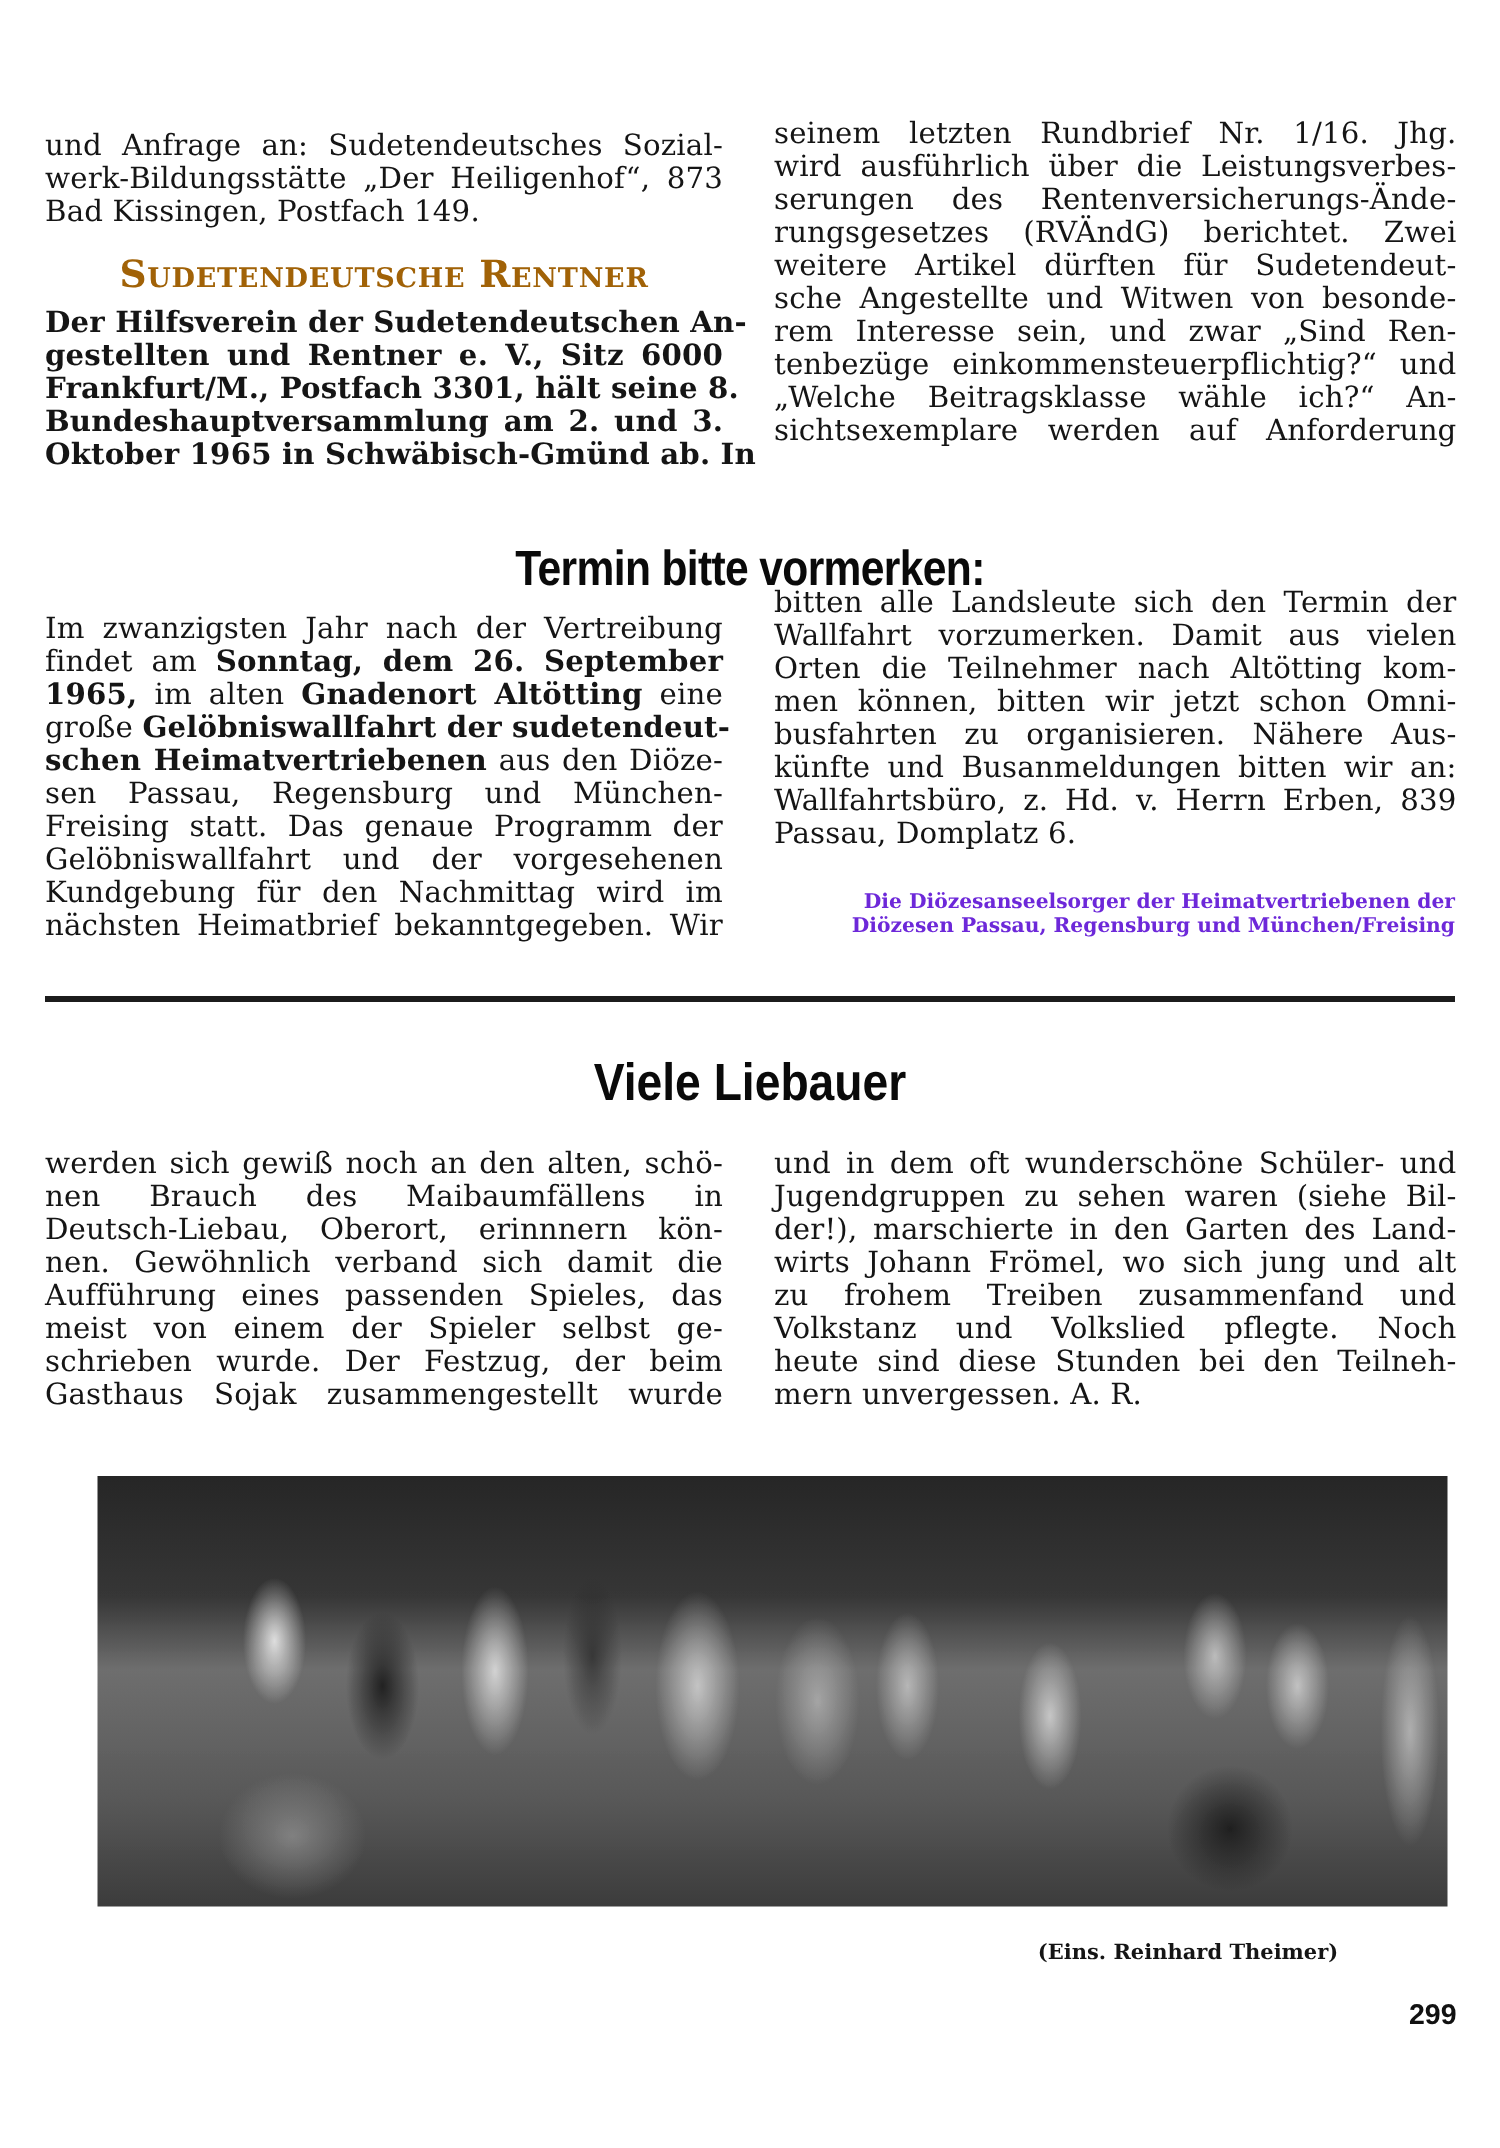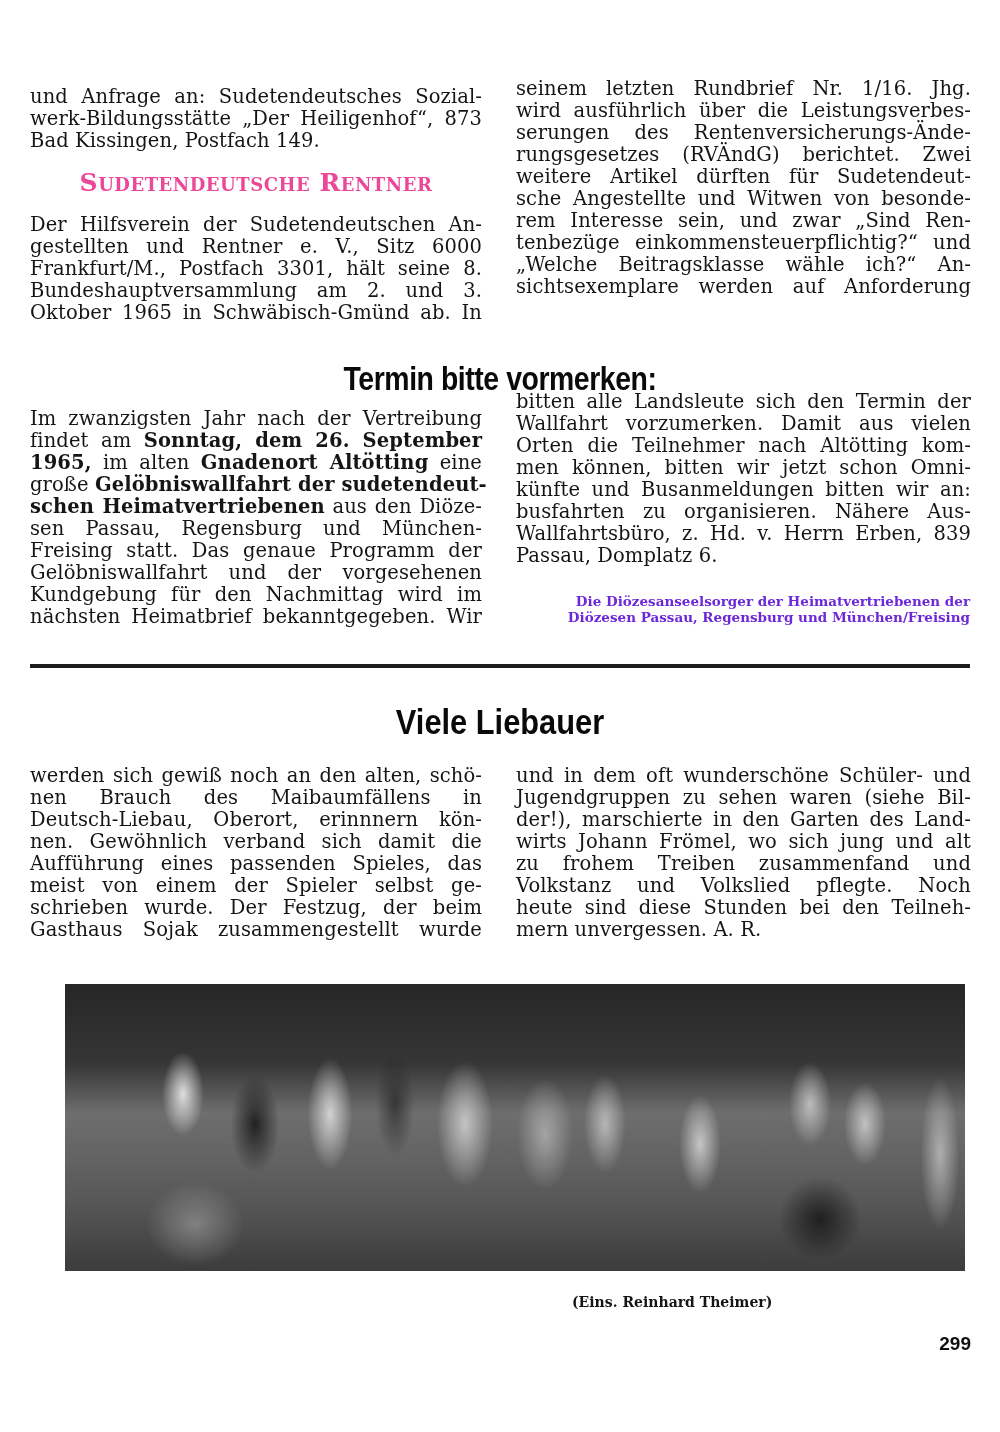--- a/index.html
+++ b/index.html
@@ -20,21 +20,21 @@
   .col b { font-weight: bold; }
   .left  { left: 30px; width: 452px; }
   .right { left: 516px; width: 455px; }
 
   .h-fraktur {
     position: absolute; left: 30px; width: 452px; top: 168px;
     text-align: center;
     font-family: "DejaVu Serif", "Liberation Serif", serif;
     font-weight: bold; font-size: 25px; letter-spacing: 0.5px;
     font-variant: small-caps;
-    color: #ec4899;
+    color: #a16207;
   }
   .h-termin {
     position: absolute; left: 0; width: 1000px; top: 360px;
     text-align: center;
     font-family: "Liberation Sans", "DejaVu Sans", sans-serif;
     font-weight: bold; font-size: 33px; letter-spacing: -0.5px;
     transform: scaleX(0.86);
     color: #0a0a0a;
   }
   .signature {
@@ -68,42 +68,42 @@
       radial-gradient(ellipse 30px 70px at 635px 160px, rgba(225,225,225,0.75), transparent 70%),
       radial-gradient(ellipse 30px 60px at 745px 120px, rgba(220,220,220,0.7), transparent 70%),
       radial-gradient(ellipse 30px 60px at 800px 140px, rgba(225,225,225,0.7), transparent 70%),
       radial-gradient(ellipse 28px 110px at 875px 170px, rgba(210,210,210,0.65), transparent 70%),
       radial-gradient(ellipse 70px 60px at 130px 240px, rgba(160,160,160,0.6), transparent 70%),
       radial-gradient(ellipse 60px 60px at 755px 235px, rgba(20,20,20,0.75), transparent 70%),
       linear-gradient(180deg, #2a2a2a 0%, #3a3a3a 28%, #6f6f6f 45%, #5a5a5a 75%, #3f3f3f 100%);
     filter: contrast(1.05);
   }
   .caption {
-    position: absolute; left: 572px; width: 320px; top: 1294px;
-    text-align: left;
+    position: absolute; left: 632px; width: 320px; top: 1294px;
+    text-align: center;
     font-family: "DejaVu Serif", "Liberation Serif", serif;
     font-weight: bold; font-size: 14px; color: #151515;
   }
   .page-num {
     position: absolute; left: 900px; width: 71px; top: 1333px;
     text-align: right;
     font-family: "Liberation Sans", "DejaVu Sans", sans-serif;
     font-weight: bold; font-size: 19px; color: #111;
   }
 </style>
 </head>
 <body>
 
 <div class="col left" style="top:86px;" id="s1-left-intro">
     <span class="ln">und Anfrage an: Sudetendeutsches Sozial-</span>
     <span class="ln">werk-Bildungsstätte „Der Heiligenhof“, 873</span>
     <span class="ln last">Bad Kissingen, Postfach 149.</span>
   </div>
 <div class="h-fraktur">Sudetendeutsche Rentner</div>
-<div class="col left" style="top:214px;" id="s1-left-body">
+<div class="col left" style="top:204px;font-weight:bold;" id="s1-left-body">
     <span class="ln">Der Hilfsverein der Sudetendeutschen An-</span>
     <span class="ln">gestellten und Rentner e. V., Sitz 6000</span>
     <span class="ln">Frankfurt/M., Postfach 3301, hält seine 8.</span>
     <span class="ln">Bundeshauptversammlung am 2. und 3.</span>
     <span class="ln">Oktober 1965 in Schwäbisch-Gmünd ab. In</span>
   </div>
 <div class="col right" style="top:78px;" id="s1-right">
     <span class="ln">seinem letzten Rundbrief Nr. 1/16. Jhg.</span>
     <span class="ln">wird ausführlich über die Leistungsverbes-</span>
     <span class="ln">serungen des Rentenversicherungs-Ände-</span>
@@ -127,22 +127,22 @@
     <span class="ln"><span>Freising statt. Das genaue Programm der</span></span>
     <span class="ln"><span>Gelöbniswallfahrt und der vorgesehenen</span></span>
     <span class="ln"><span>Kundgebung für den Nachmittag wird im</span></span>
     <span class="ln"><span>nächsten Heimatbrief bekanntgegeben. Wir</span></span>
   </div>
 <div class="col right" style="top:391px;" id="s2-right">
     <span class="ln">bitten alle Landsleute sich den Termin der</span>
     <span class="ln">Wallfahrt vorzumerken. Damit aus vielen</span>
     <span class="ln">Orten die Teilnehmer nach Altötting kom-</span>
     <span class="ln">men können, bitten wir jetzt schon Omni-</span>
+    <span class="ln">busfahrten zu organisieren. Nähere Aus-</span>
     <span class="ln">künfte und Busanmeldungen bitten wir an:</span>
-    <span class="ln">busfahrten zu organisieren. Nähere Aus-</span>
     <span class="ln">Wallfahrtsbüro, z. Hd. v. Herrn Erben, 839</span>
     <span class="ln last">Passau, Domplatz 6.</span>
   </div>
 <div class="signature" id="s2-sig">
     <div>Die Diözesanseelsorger der Heimatvertriebenen der</div>
     <div>Diözesen Passau, Regensburg und München/Freising</div>
   </div>
 
 <div class="divider"></div>
 

